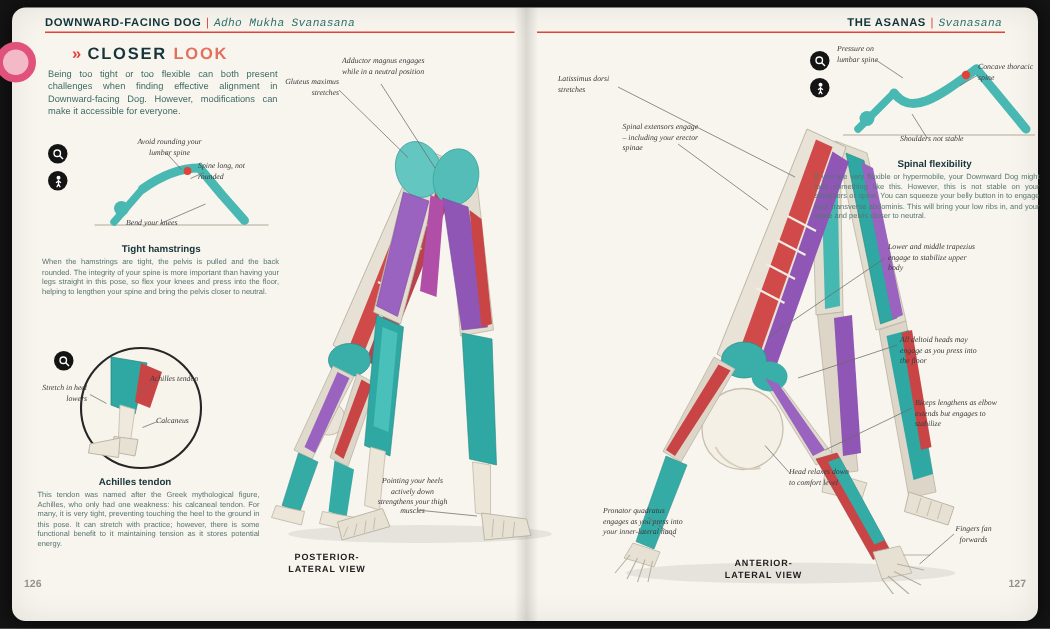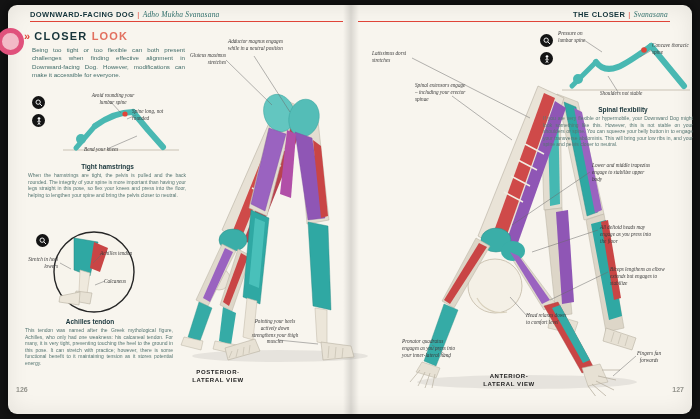--- a/index.html
+++ b/index.html
@@ -6,23 +6,23 @@
   .stage{position:relative;width:700px;height:419px;overflow:hidden;
          font-family:"Liberation Sans",sans-serif;}
   .book{position:absolute;left:8px;top:5px;right:8px;bottom:5px;background:#f8f5ee;
         border-radius:9px;box-shadow:0 0 14px rgba(0,0,0,.7), inset 0 0 22px rgba(0,0,0,.08);}
   .spine{position:absolute;left:343px;top:5px;width:16px;height:409px;
          background:linear-gradient(90deg,rgba(0,0,0,0) 0%,rgba(0,0,0,.12) 50%,rgba(0,0,0,0) 100%);}
   .tab{position:absolute;left:-3px;top:28px;width:17px;height:17px;border-radius:50%;
        background:#f3b9c7;border:5px solid #e0517c;}
   .hdr{position:absolute;top:10px;font-size:7.5px;letter-spacing:.4px;color:#12333a;font-weight:bold;}
   .hdr .div{color:#e04438;font-weight:normal;padding:0 3px;}
-  .hdr .sub{font-family:Liberation Serif, serif;font-style:italic;font-weight:normal;color:#2e6e6a;letter-spacing:.2px;}
+  .hdr .sub{font-family:Liberation Mono, monospace;font-style:italic;font-weight:normal;color:#2e6e6a;letter-spacing:.2px;}
   .rule{position:absolute;top:21px;height:1px;background:#e04438;}
-  .cl-head{position:absolute;left:24px;top:30px;font-size:11px;font-weight:bold;letter-spacing:1.2px;color:#16343a;}
+  .cl-head{position:absolute;left:48px;top:30px;font-size:11px;font-weight:bold;letter-spacing:1.2px;color:#16343a;}
   .cl-head .mark{color:#e04438;margin-right:3px;}
   .cl-head .accent{color:#e2705f;font-weight:bold;}
   .ptext{position:absolute;font-size:5px;line-height:1.32;color:#57777300;color:#567672;text-align:justify;}
   .cl-body{position:absolute;left:32px;top:46px;width:153px;font-size:6.2px;line-height:1.35;
            color:#3f6b67;text-align:justify;}
   .blabel{position:absolute;font-size:6.5px;font-weight:bold;color:#17343a;text-align:center;}
   .ann{position:absolute;font:italic 5.2px/1.3 "Liberation Serif",serif;color:#3a3a3a;}
   .ann.r{text-align:right;}
   .ann.c{text-align:center;}
   .vcap{position:absolute;font-size:6px;font-weight:bold;letter-spacing:.6px;color:#1d1d1d;text-align:center;line-height:1.35;}
@@ -38,21 +38,21 @@
 
 <div class="stage">
   <div class="book"></div>
   <div class="spine"></div>
   <div class="tab"></div>
 
   <div class="hdr" style="left:30px;">
     <span>DOWNWARD-FACING DOG</span><span class="div">|</span><span class="sub">Adho Mukha Svanasana</span>
   </div>
   <div class="hdr" style="right:32px;text-align:right;">
-    <span>THE CLOSER</span><span class="div">|</span><span class="sub">Svanasana</span>
+    <span>THE ASANAS</span><span class="div">|</span><span class="sub">Svanasana</span>
   </div>
   <div class="rule" style="left:30px;width:313px;"></div>
   <div class="rule" style="left:358px;width:312px;"></div>
 
   <div class="cl-head">
     <span class="mark">»</span><span>CLOSER</span> <span class="accent">LOOK</span>
   </div>
   <div class="cl-body">Being too tight or too flexible can both present challenges when finding effective alignment in Downward-facing Dog. However, modifications can make it accessible for everyone.</div>
 
   <div class="badge" style="left:32px;top:96px;">

